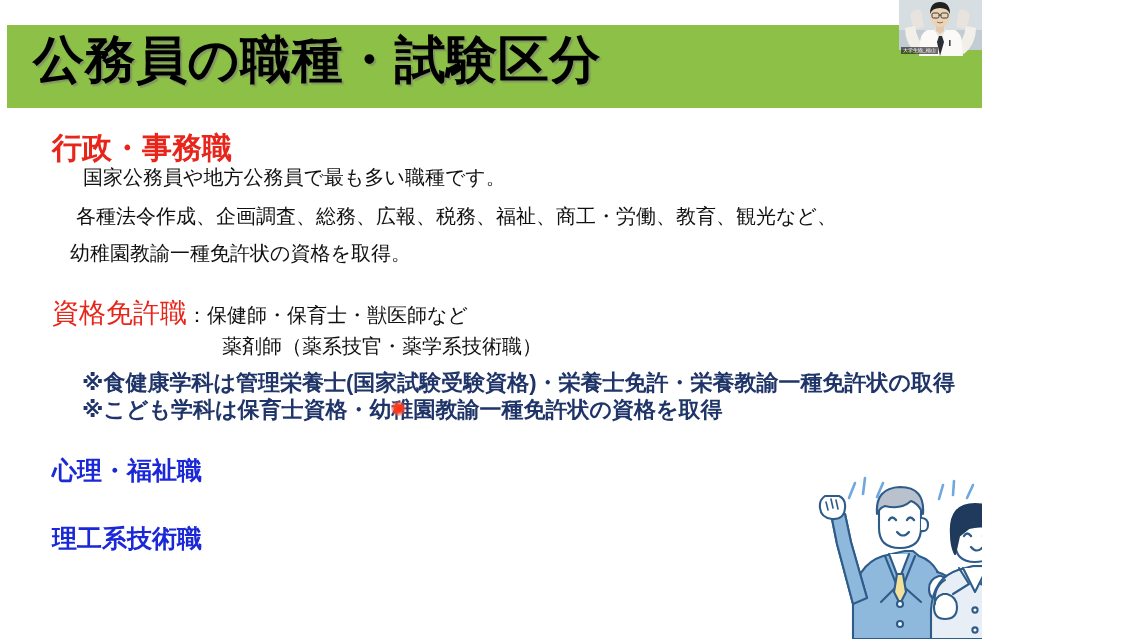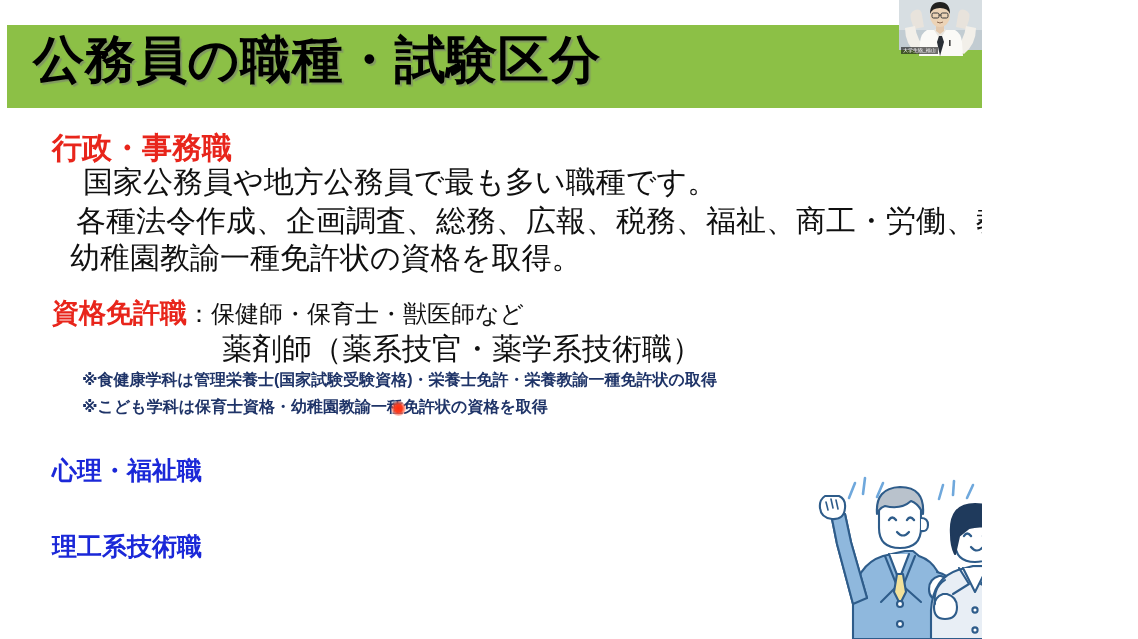--- a/index.html
+++ b/index.html
@@ -49,43 +49,43 @@
     font-weight: bold;
     font-size: 30px;
   }
   .head-blue {
     color: #1B28D8;
     font-weight: bold;
     font-size: 25px;
   }
   .body-black {
     color: #101010;
-    font-size: 30px;
+    font-size: 20px;
   }
   .note-navy {
     color: #1F3468;
-    font-size: 16px;
+    font-size: 22px;
     font-weight: 600;
   }
 
   #gyosei-head { left: 52px; top: 133px; }
   #gyosei-l1 { left: 83px; top: 167px; }
   #gyosei-l2 { left: 76px; top: 206px; }
   #gyosei-l3 { left: 70px; top: 243px; }
 
   #shikaku-line { left: 52px; top: 300px; }
-  #shikaku-head { color:#E8251B; font-weight:bold; font-size: 27px; }
-  #shikaku-rest { color:#101010; font-size: 24px; margin-top: 20px; }
-  #shikaku-l2 { left: 222px; top: 336px; font-family: Liberation Mono, monospace; }
+  #shikaku-head { color:#E8251B; font-weight:normal; font-size: 27px; }
+  #shikaku-rest { color:#101010; font-size: 20px; margin-top: 20px; }
+  #shikaku-l2 { left: 222px; top: 336px; }
 
   #note-1 { left: 82px; top: 372px; }
   #note-2 { left: 82px; top: 399px; }
 
   #shinri-head { left: 52px; top: 458px; }
-  #rikou-head  { left: 52px; top: 526px; margin-top: 8px; }
+  #rikou-head  { left: 52px; top: 526px; }
 
   
   #laser-dot {
     position: absolute;
     left: 391px;
     top: 401px;
     width: 15px;
     height: 15px;
     border-radius: 50%;
     background: radial-gradient(circle at 50% 50%,

